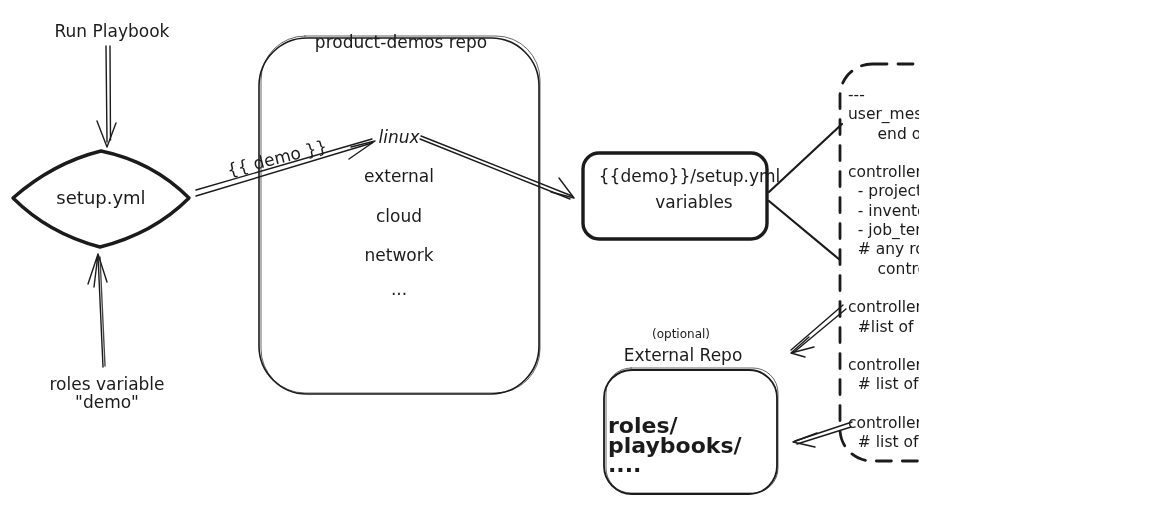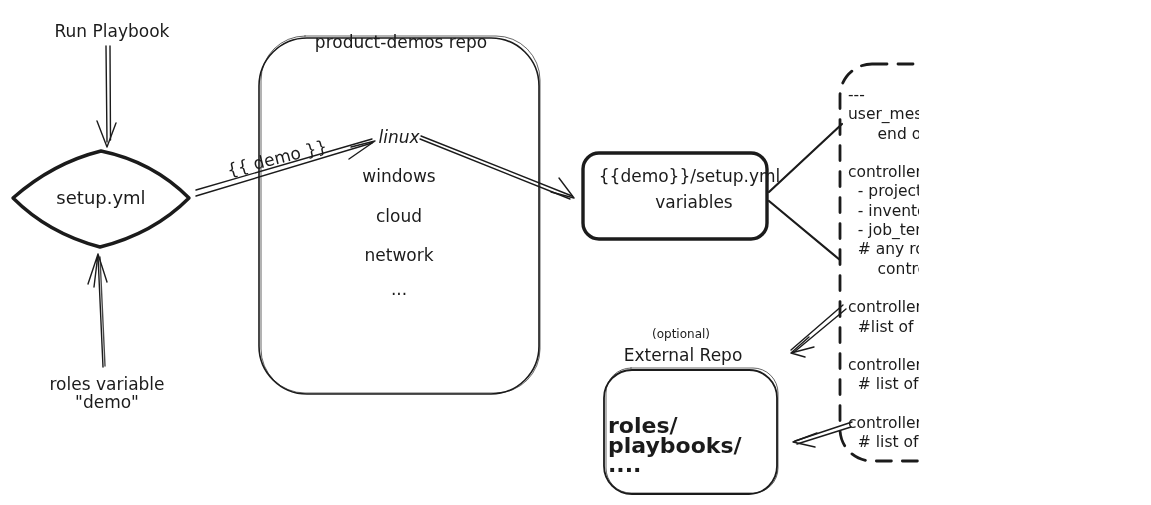--- a/index.html
+++ b/index.html
@@ -109,21 +109,21 @@
   <div class="t big" style="left:101px;top:187px;">setup.yml</div>
 
   <div class="t" style="left:107px;top:374px;">roles variable</div>
   <div class="t" style="left:107px;top:392px;">"demo"</div>
 
   <div class="t rot" style="left:277px;top:148px;">{{ demo }}</div>
 
   <div class="t" style="left:401px;top:8px;margin-top:24px;">product-demos repo</div>
 
   <div class="t" style="left:399px;top:127px;font-style:italic;">linux</div>
-  <div class="t" style="left:399px;top:166px;">windows</div>
+  <div class="t" style="left:399px;top:166px;">external</div>
   <div class="t" style="left:399px;top:206px;">cloud</div>
   <div class="t" style="left:399px;top:245px;">network</div>
   <div class="t" style="left:399px;top:279px;">...</div>
 
   <div class="t" style="left:674px;top:166px;padding-left:31px;">{{demo}}/setup.yml</div>
   <div class="t" style="left:674px;top:192px;margin-left:20px;">variables</div>
 
   <div class="t" style="left:990px;top:38px;">setup.yml</div>
 
   <pre class="block code">---

